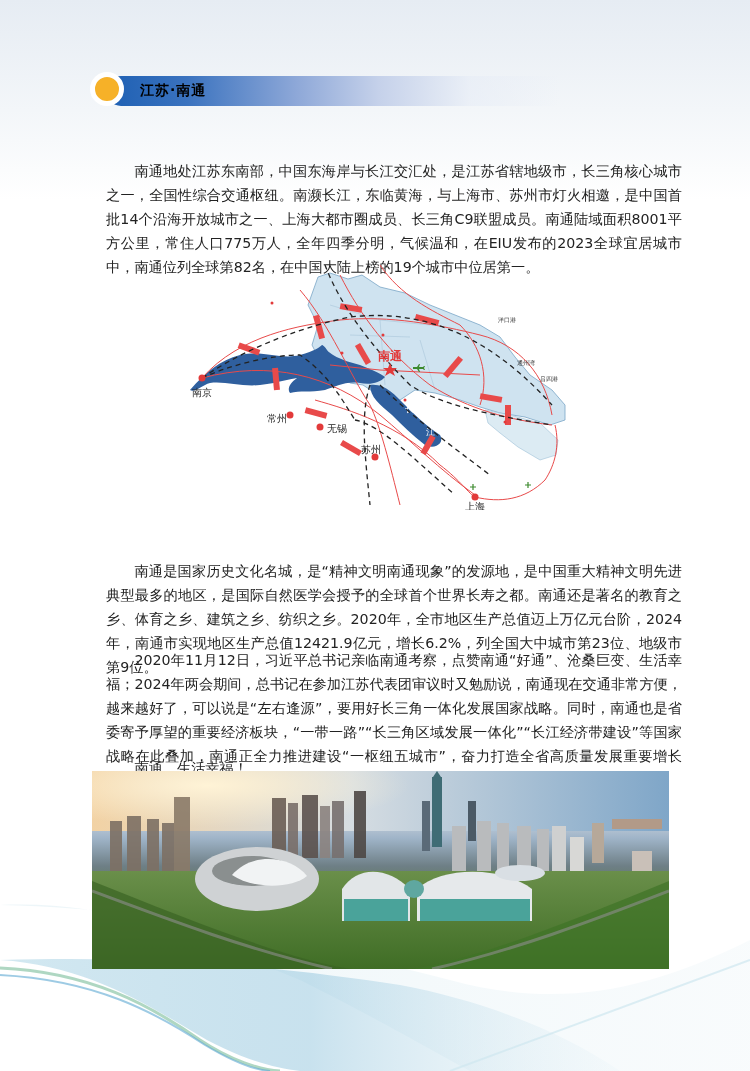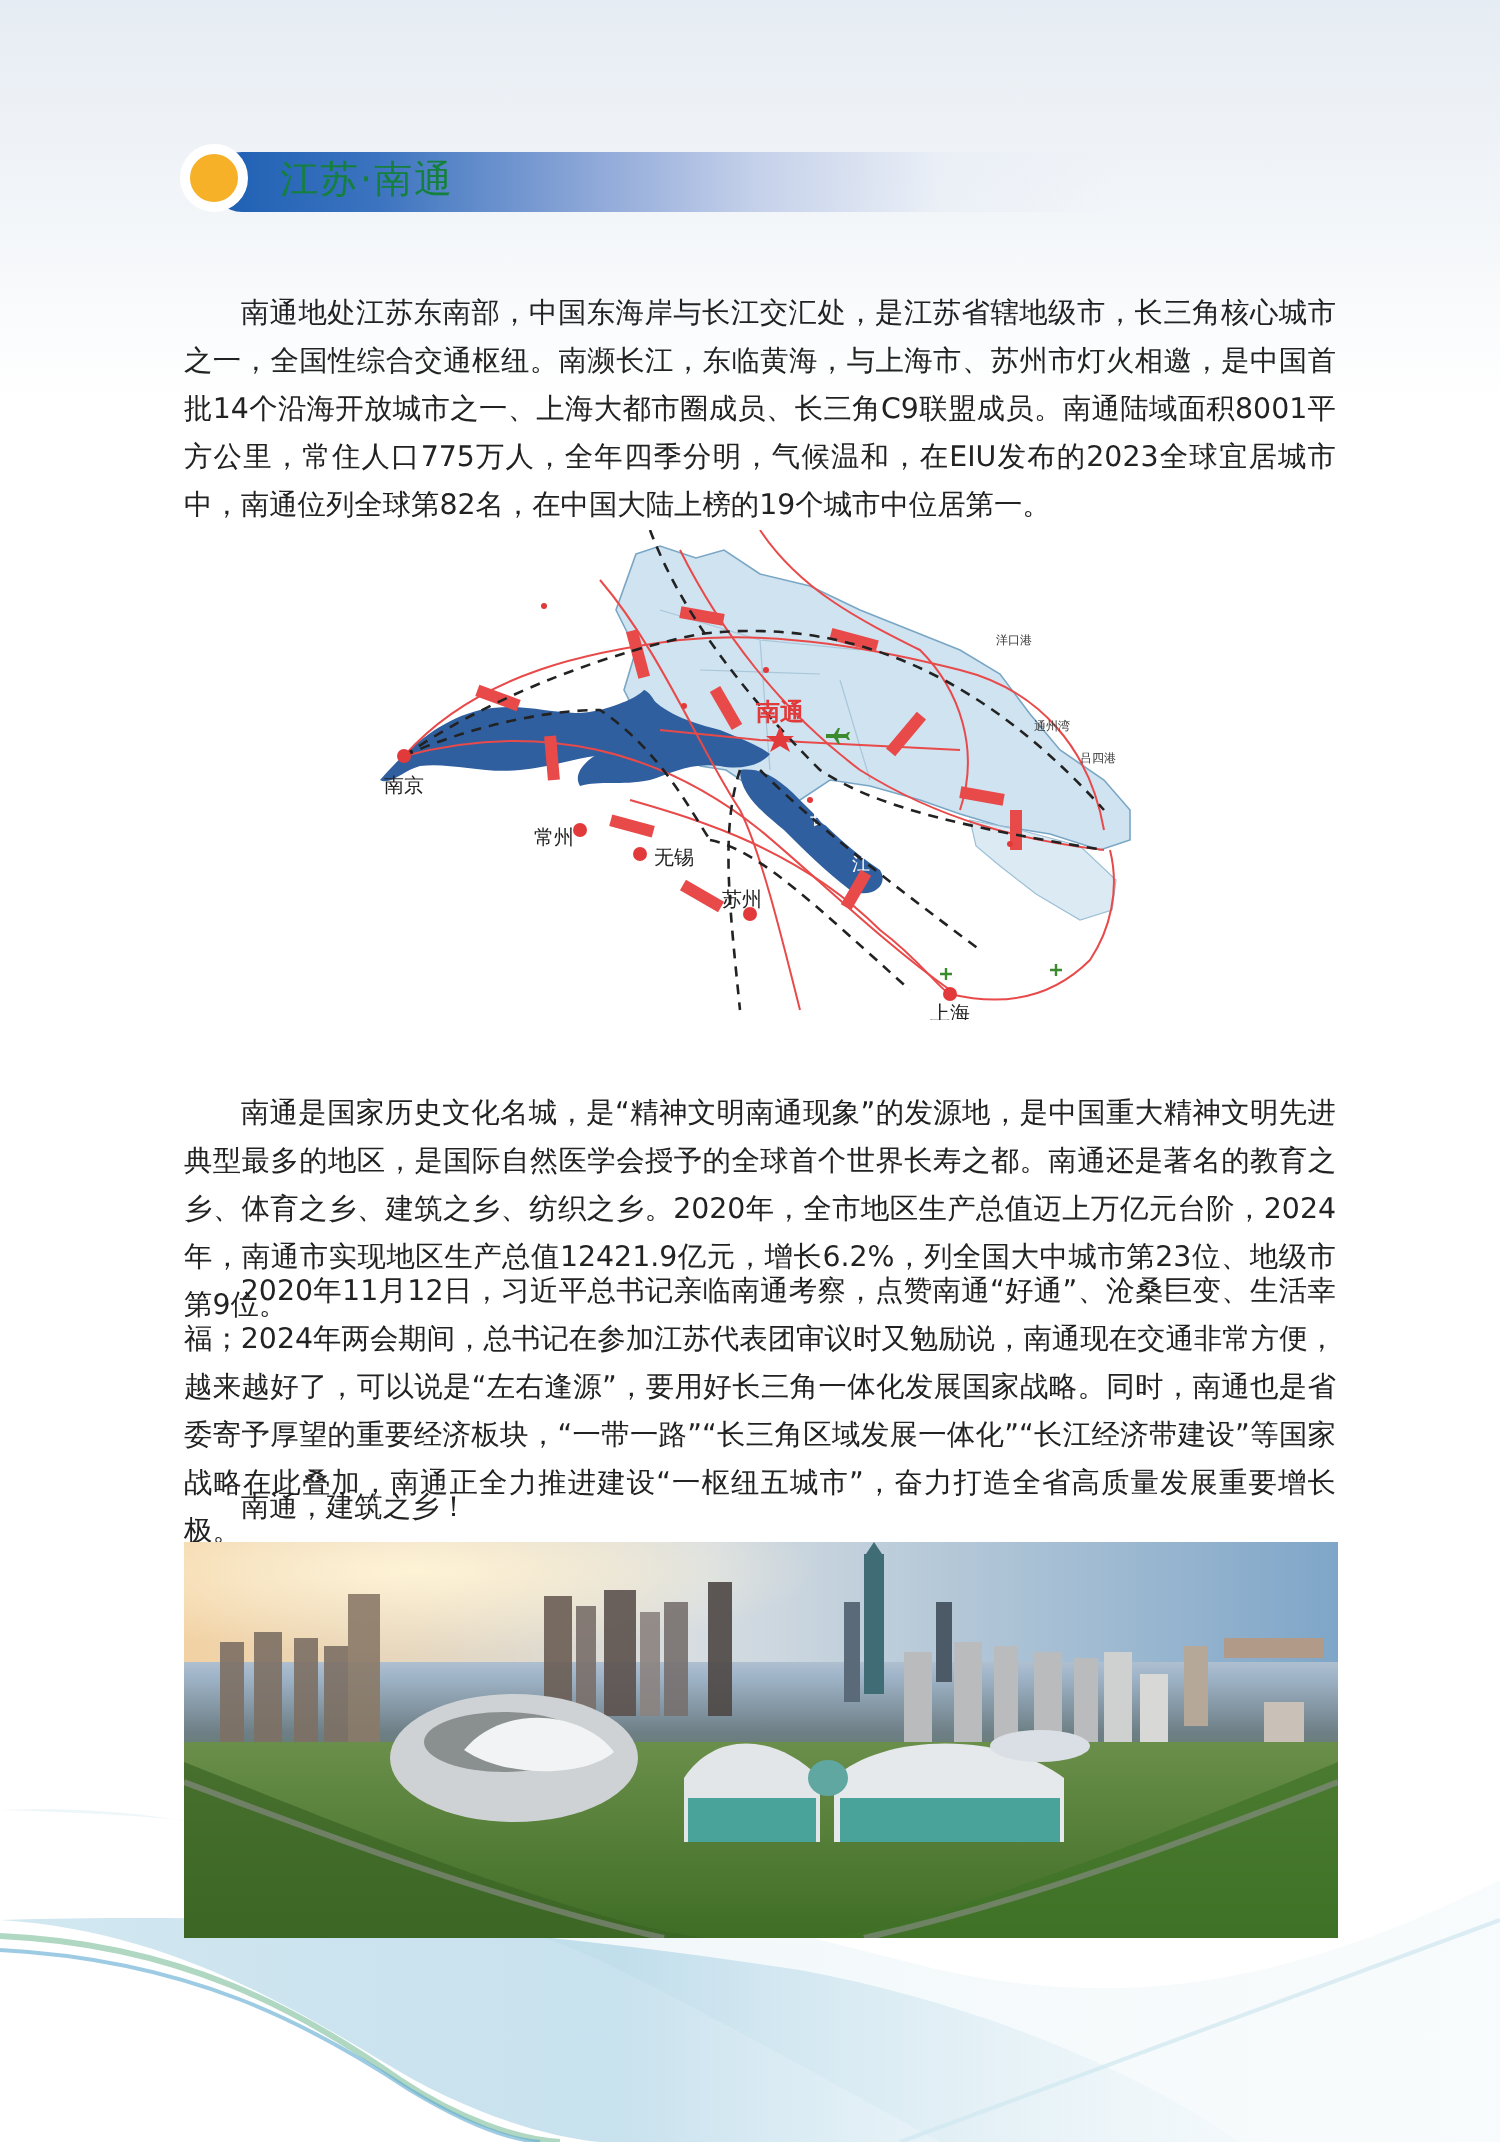--- a/index.html
+++ b/index.html
@@ -15,26 +15,26 @@
     position: absolute; left: 16px; top: 2px; width: 454px; height: 30px;
     border-radius: 15px 0 0 15px;
     background: linear-gradient(90deg, #1d5fb3 0%, #3b73bf 18%, #8ea8d8 42%, #c5d1ea 60%, rgba(230,236,246,0.6) 80%, rgba(255,255,255,0) 100%);
   }
   .section-dot {
     position: absolute; left: 0; top: 0; width: 24px; height: 24px; border-radius: 50%;
     background: #f6b128; border: 5px solid #ffffff; box-sizing: content-box;
     top: -2px;
   }
   .section-title {
-    position: absolute; left: 50px; top: 1px; font-size: 19px; line-height: 30px;
-    color: #15803d; letter-spacing: 1px; font-weight: normal;
+    position: absolute; left: 50px; top: 1px; font-size: 14px; line-height: 30px;
+    color: #000000; letter-spacing: 1px; font-weight: bold;
   }
   .para {
     position: absolute; left: 92px; width: 576px; font-size: 14.2px; line-height: 24px;
-    text-indent: 2em; text-align: justify; margin: 0; z-index: 2; color: #222;
+    text-indent: 2em; text-align: justify; margin: 14px; z-index: 2; color: #222;
   }
   .p1 { top: 145px; }
   .p2 { top: 545px; }
   .p3 { top: 634px; }
   .p4 { top: 742px; }
   .map { position: absolute; left: 180px; top: 265px; width: 410px; height: 245px; z-index: 2; }
   .map-label { font-family: "DejaVu Sans", sans-serif; }
   .photo {
     position: absolute; left: 92px; top: 771px; width: 577px; height: 198px; z-index: 2; overflow: hidden;
     background: linear-gradient(180deg, #f3d9b0 0%, #d9dde3 20%, #9fb4c8 34%, #6e7f86 48%, #5b7a52 62%, #4f7d35 80%, #3e6b2a 100%);
@@ -148,21 +148,21 @@
   <text class="map-label" x="12" y="131" font-size="10" fill="#222">南京</text>
   <text class="map-label" x="87" y="157" font-size="10" fill="#222">常州</text>
   <text class="map-label" x="147" y="167" font-size="10" fill="#222">无锡</text>
   <text class="map-label" x="181" y="188" font-size="10" fill="#222">苏州</text>
   <text class="map-label" x="285" y="245" font-size="10" fill="#222">上海</text>
   <text class="map-label" x="198" y="95" font-size="12" fill="#e23a3a" font-weight="bold">南通</text>
 </svg>
 
 <p class="para p2">南通是国家历史文化名城，是“精神文明南通现象”的发源地，是中国重大精神文明先进典型最多的地区，是国际自然医学会授予的全球首个世界长寿之都。南通还是著名的教育之乡、体育之乡、建筑之乡、纺织之乡。2020年，全市地区生产总值迈上万亿元台阶，2024年，南通市实现地区生产总值12421.9亿元，增长6.2%，列全国大中城市第23位、地级市第9位。</p>
 <p class="para p3">2020年11月12日，习近平总书记亲临南通考察，点赞南通“好通”、沧桑巨变、生活幸福；2024年两会期间，总书记在参加江苏代表团审议时又勉励说，南通现在交通非常方便，越来越好了，可以说是“左右逢源”，要用好长三角一体化发展国家战略。同时，南通也是省委寄予厚望的重要经济板块，“一带一路”“长三角区域发展一体化”“长江经济带建设”等国家战略在此叠加，南通正全力推进建设“一枢纽五城市”，奋力打造全省高质量发展重要增长极。</p>
-<p class="para p4">南通，建筑之乡！</p>
+<p class="para p4">南通，生活幸福！</p>
 
 <div class="photo">
   <svg width="577" height="198" viewBox="0 0 577 198">
     <defs>
       <radialGradient id="sun" cx="0.2" cy="0.12" r="0.35">
         <stop offset="0" stop-color="#fff3d6" stop-opacity="1"></stop>
         <stop offset="1" stop-color="#fff3d6" stop-opacity="0"></stop>
       </radialGradient>
       <linearGradient id="sky" x1="0" y1="0" x2="1" y2="0">
         <stop offset="0" stop-color="#f2d2a4"></stop>

